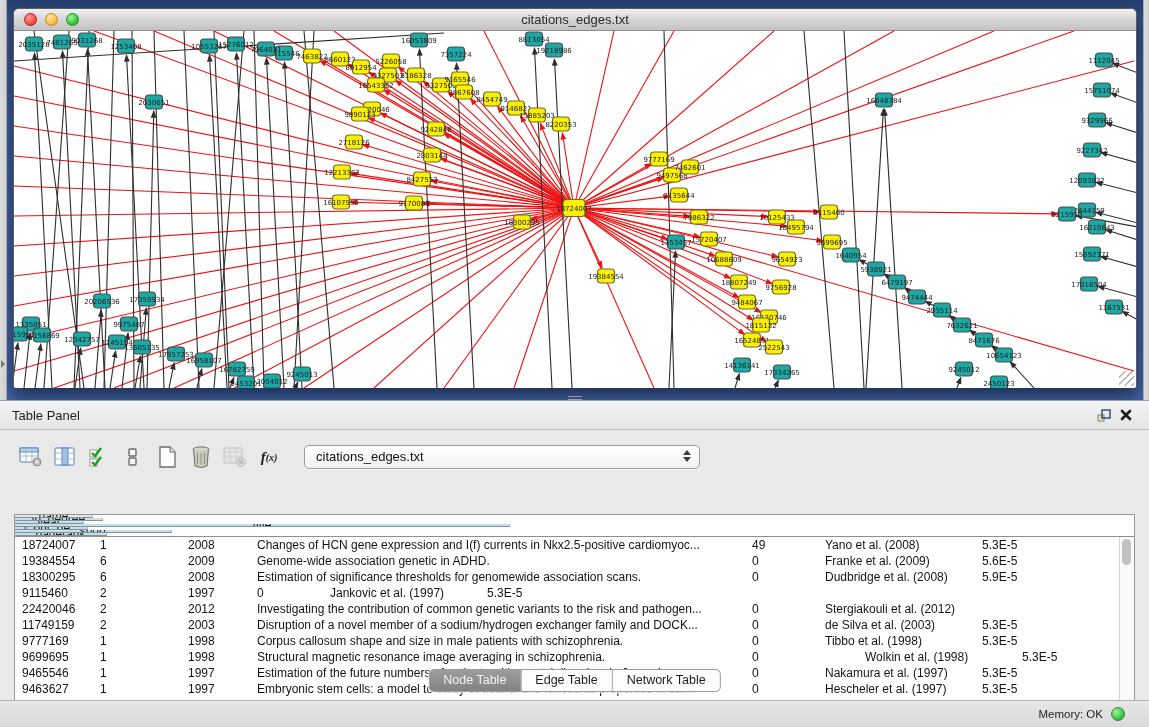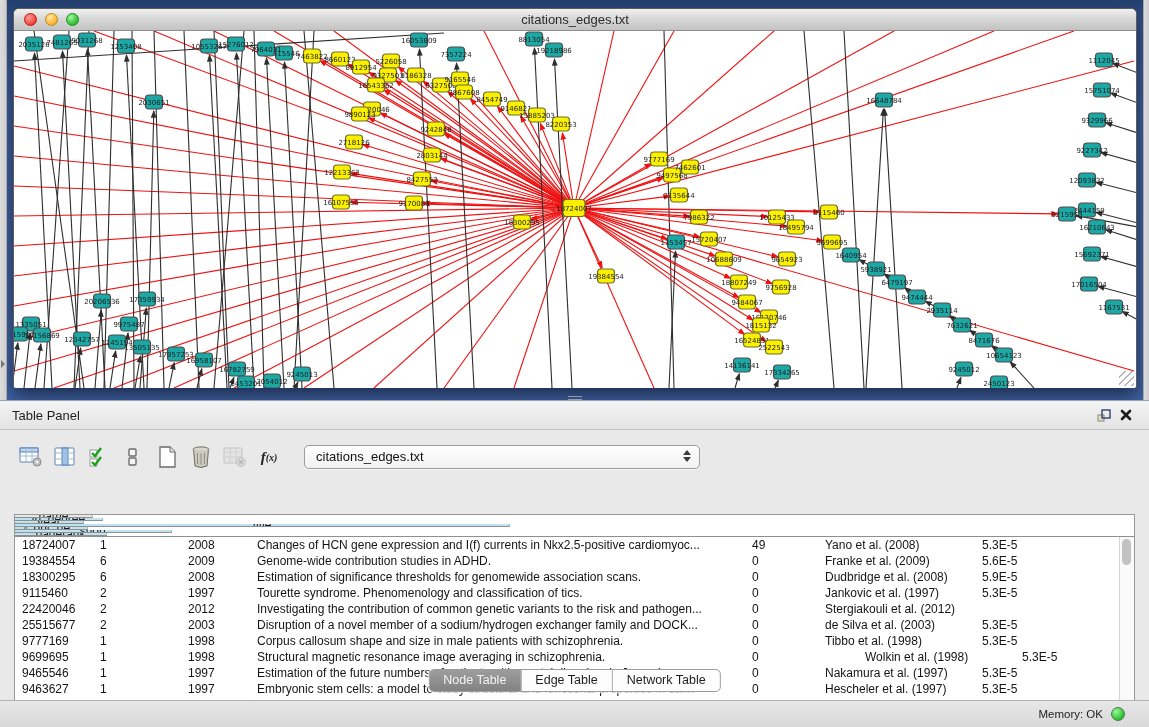--- a/index.html
+++ b/index.html
@@ -785,54 +785,53 @@
             <div class="td" style="width: 69px;">2008</div>
             <div class="td" style="width: 495px;">Changes of HCN gene expression and I(f) currents in Nkx2.5-positive cardiomyoc...</div>
             <div class="td" style="width: 73px;">49</div>
             <div class="td" style="width: 157px;">Yano et al. (2008)</div>
             <div class="td" style="width: 92px;">5.3E-5</div>
           </div>
           <div class="tr">
             <div class="td" style="width: 78px;">19384554</div>
             <div class="td" style="width: 88px;">6</div>
             <div class="td" style="width: 69px;">2009</div>
-            <div class="td" style="width: 495px;">Genome-wide contribution studies in ADHD.</div>
+            <div class="td" style="width: 495px;">Genome-wide association genetic in ADHD.</div>
             <div class="td" style="width: 73px;">0</div>
             <div class="td" style="width: 157px;">Franke et al. (2009)</div>
             <div class="td" style="width: 92px;">5.6E-5</div>
           </div>
           <div class="tr">
             <div class="td" style="width: 78px;">18300295</div>
             <div class="td" style="width: 88px;">6</div>
             <div class="td" style="width: 69px;">2008</div>
             <div class="td" style="width: 495px;">Estimation of significance thresholds for genomewide association scans.</div>
             <div class="td" style="width: 73px;">0</div>
             <div class="td" style="width: 157px;">Dudbridge et al. (2008)</div>
             <div class="td" style="width: 92px;">5.9E-5</div>
           </div>
           <div class="tr">
             <div class="td" style="width: 78px;">9115460</div>
             <div class="td" style="width: 88px;">2</div>
             <div class="td" style="width: 69px;">1997</div>
-            <div class="td" style="width: 495px;">Tourette syndrome. Phenomenology and classification of tics.</div>
             <div class="td" style="width: 73px;">0</div>
             <div class="td" style="width: 157px;">Jankovic et al. (1997)</div>
             <div class="td" style="width: 92px;">5.3E-5</div>
           </div>
           <div class="tr">
             <div class="td" style="width: 78px;">22420046</div>
             <div class="td" style="width: 88px;">2</div>
             <div class="td" style="width: 69px;">2012</div>
             <div class="td" style="width: 495px;">Investigating the contribution of common genetic variants to the risk and pathogen...</div>
             <div class="td" style="width: 73px;">0</div>
             <div class="td" style="width: 157px;">Stergiakouli et al. (2012)</div>
             <div class="td" style="width: 92px; margin-top: 32px;">5.5E-5</div>
           </div>
           <div class="tr">
-            <div class="td" style="width: 78px;">25515677</div>
+            <div class="td" style="width: 78px;">11749159</div>
             <div class="td" style="width: 88px;">2</div>
             <div class="td" style="width: 69px;">2003</div>
             <div class="td" style="width: 495px;">Disruption of a novel member of a sodium/hydrogen exchanger family and DOCK...</div>
             <div class="td" style="width: 73px;">0</div>
             <div class="td" style="width: 157px;">de Silva et al. (2003)</div>
             <div class="td" style="width: 92px;">5.3E-5</div>
           </div>
           <div class="tr">
             <div class="td" style="width: 78px;">9777169</div>
             <div class="td" style="width: 88px;">1</div>

